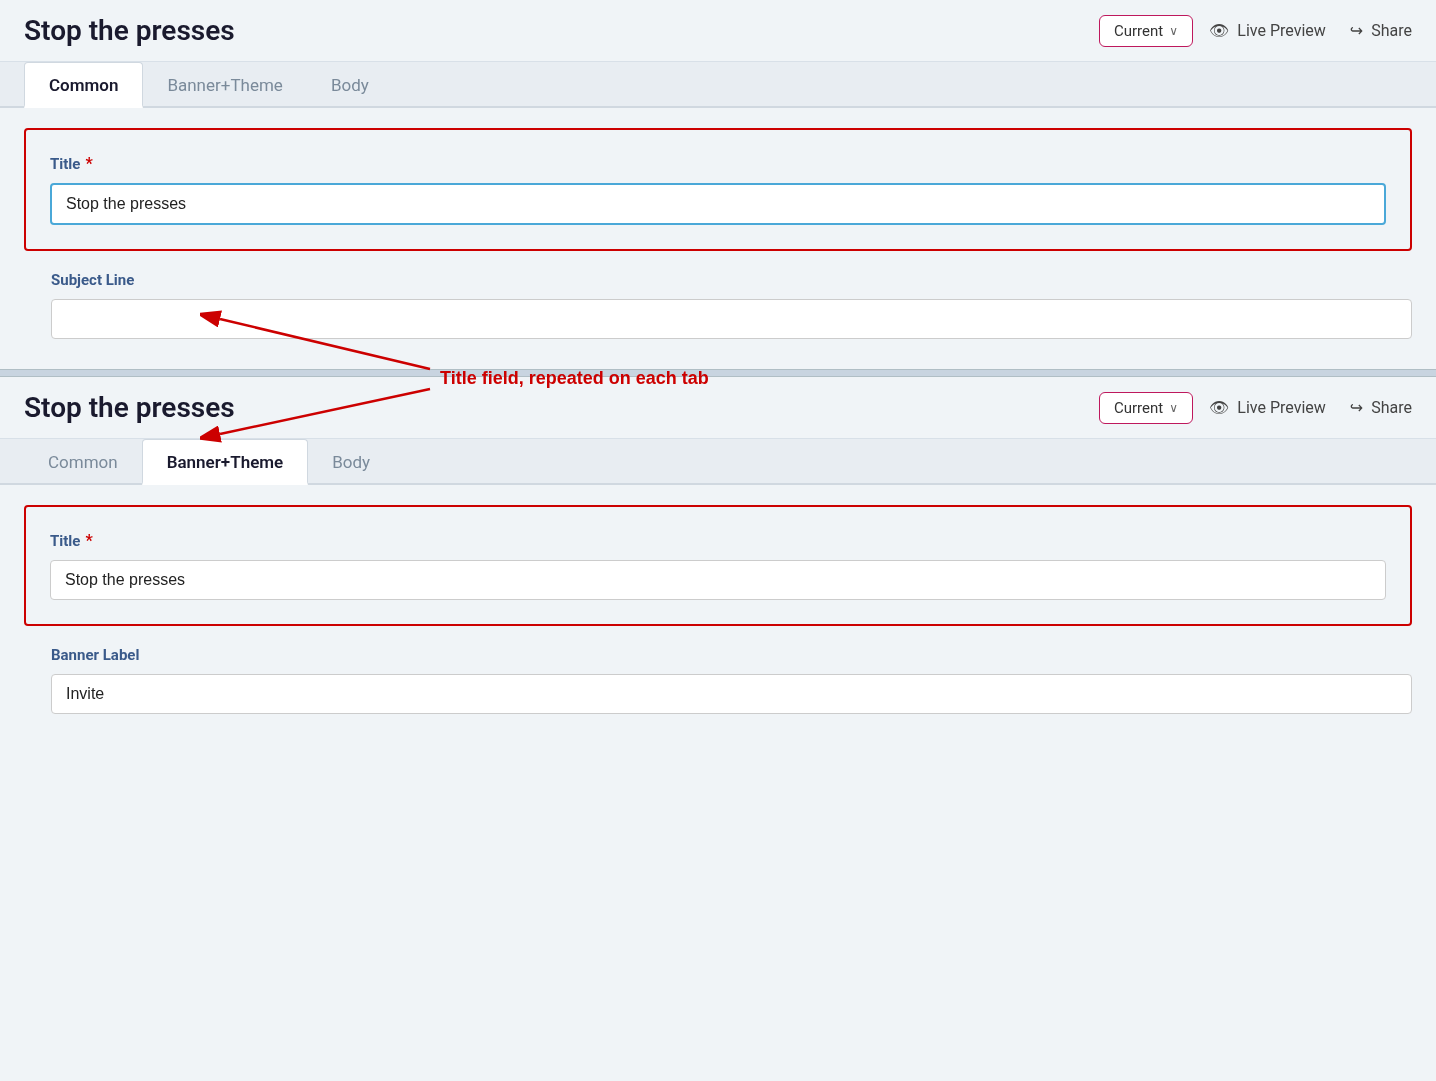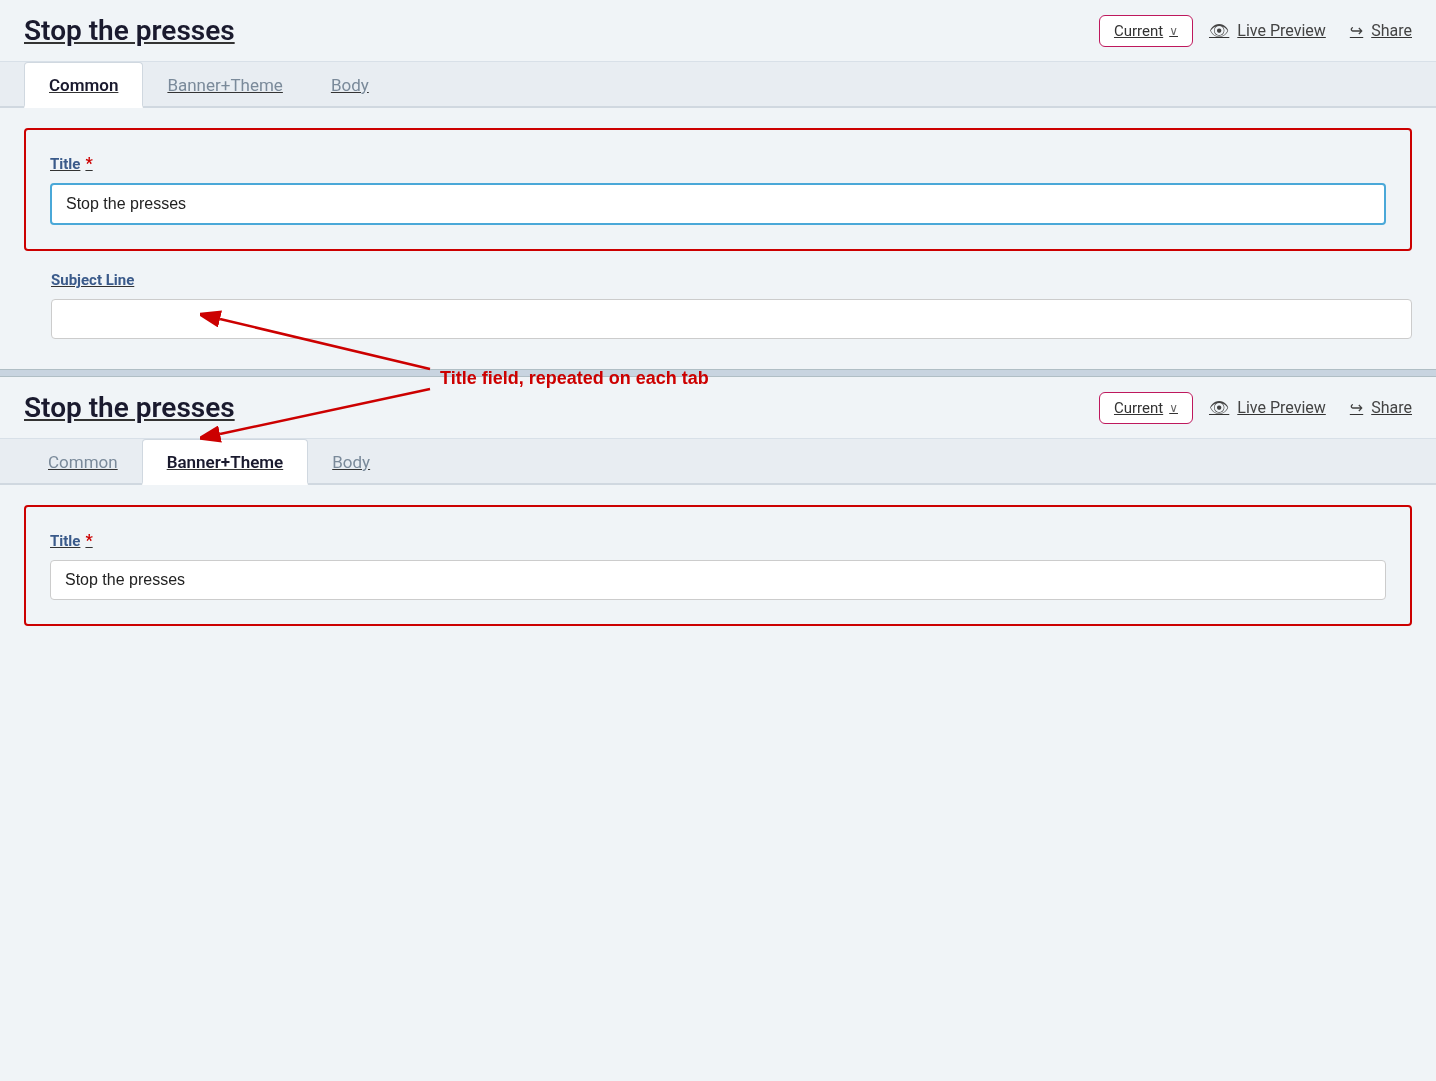--- a/index.html
+++ b/index.html
@@ -6,21 +6,20 @@
     body {
       font-family: -apple-system, BlinkMacSystemFont, 'Segoe UI', Roboto, sans-serif;
       background: #f0f4f7;
       color: #333;
     }
 
     
     .panel {
       background: #a3a3a3;
       width: 1436px;
-      text-decoration: underline;
     }
 
     
     .header {
       display: flex;
       align-items: center;
       padding: 14px 24px;
       background: #f0f4f7;
       border-bottom: 1px solid #d8e0e8;
       gap: 16px;
@@ -279,16 +278,22 @@
     <div style="padding: 20px 24px 30px; background: #f0f4f7;">
 
       <div class="annotation-box">
         <div class="field-label">
           <span>Title</span>
           <span class="required-star">*</span>
         </div>
         <input type="text" class="text-input normal" value="Stop the presses" style="border: 1px solid rgb(204, 204, 204);">
       </div>
 
+      <div class="subject-section">
+        <div class="field-label">
+          <span>Banner Label</span>
+        </div>
+        <input type="text" class="text-input normal" value="Invite" style="">
+      </div>
     </div>
   </div>
 
 </div>
 
 </body></html>

